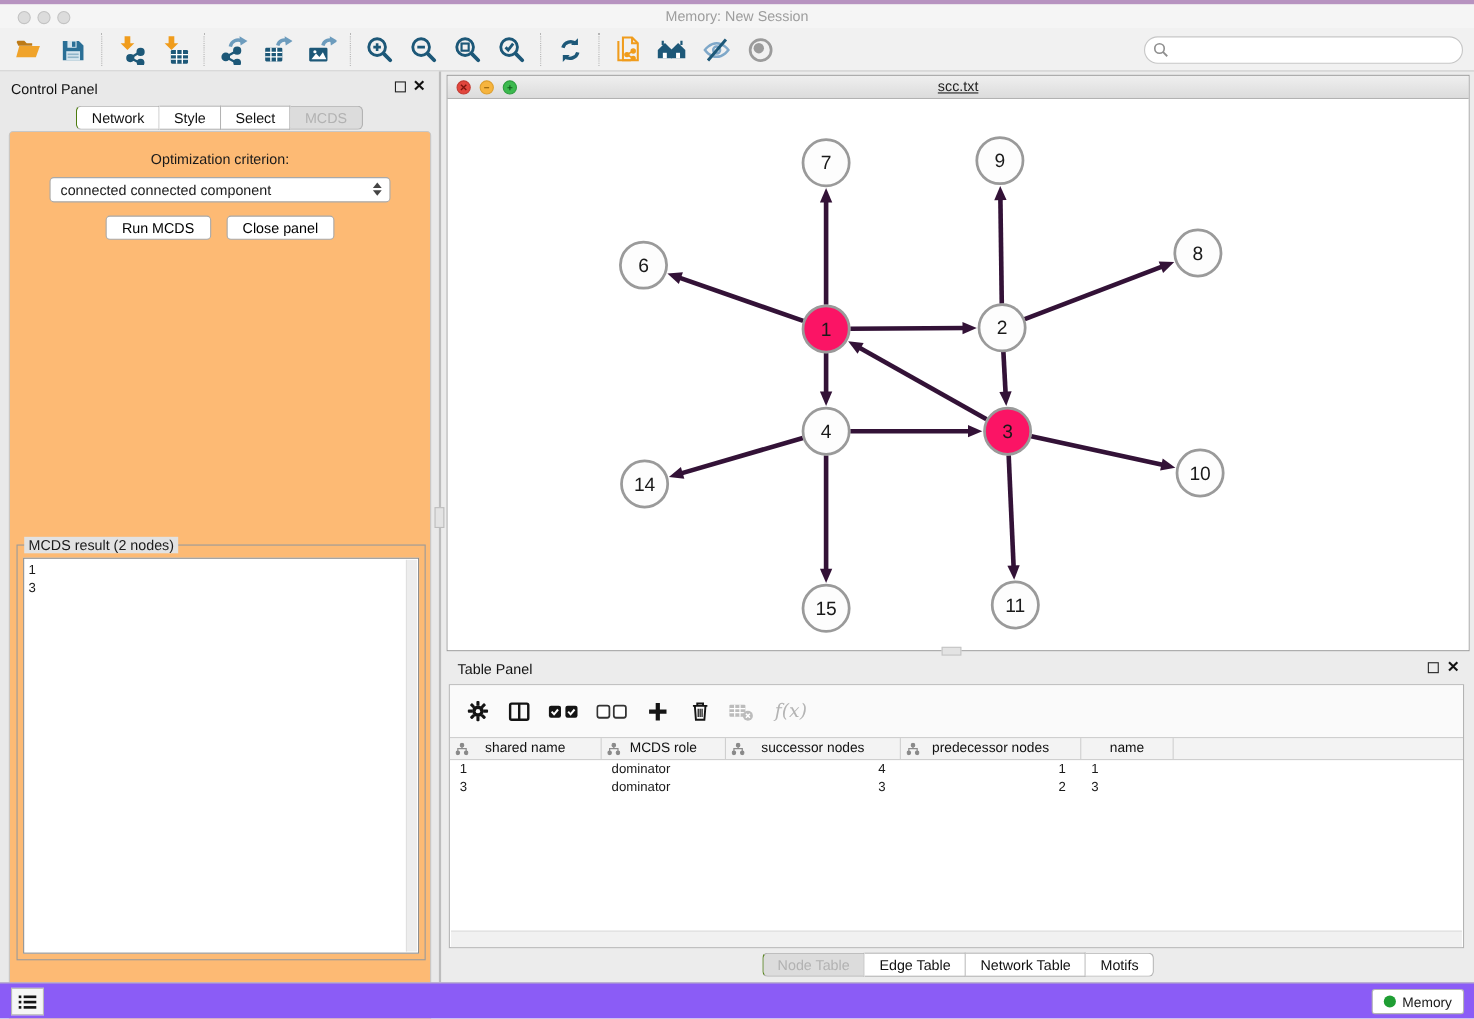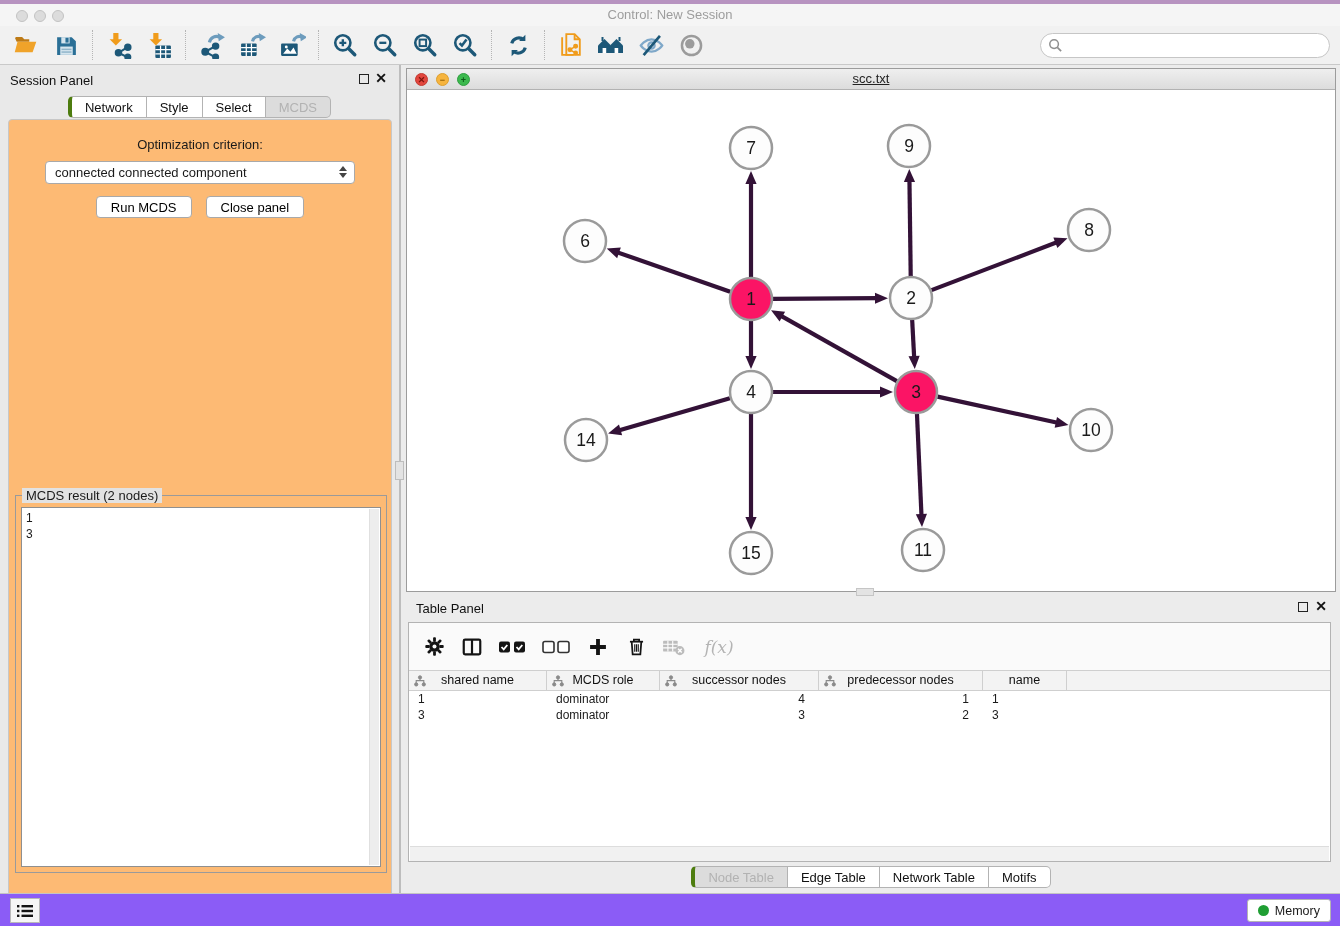--- a/index.html
+++ b/index.html
@@ -26,21 +26,21 @@
   .v-handle { position:absolute; left:395px; top:461px; width:9px; height:19px; background:#e3e3e3; border:1px solid #bdbdbd; }
   .h-handle { position:absolute; left:856px; top:588px; width:18px; height:8px; background:#e3e3e3; border:1px solid #c5c5c5; }
 
   .panel-head { position:relative; height:28px; }
   .panel-head .ph-title { position:absolute; left:10px; top:8px; font-size:13px; color:#111; }
   .float-ic { position:absolute; width:10px; height:10px; border:1.5px solid #222; top:9px; }
   .close-ic { position:absolute; top:6px; font-size:14px; font-weight:bold; color:#111; line-height:14px; }
 
   .cp-tabs { position:absolute; left:0; top:31px; width:399px; display:flex; justify-content:center; }
   .tab { height:22px; line-height:21px; padding:0 13px; background:#fff; border:1px solid #b3b3b3; border-left:none; font-size:13px; color:#111; }
-  .tab:first-child { border-left:4px solid #4d7c0f; border-radius:5px 0 0 5px; }
+  .tab:first-child { border-left:1px solid #4d7c0f; border-radius:5px 0 0 5px; }
   .tab:last-child { border-radius:0 5px 5px 0; }
   .tab.selected { background:#dcdcdc; color:#b2b2b2; }
 
   .cp-body { position:absolute; left:8px; top:54px; width:384px; height:916px; background:#fdba74; border:1px solid #c7c7c7; border-radius:4px; }
   .opt-label { margin-top:17px; text-align:center; font-size:13px; }
   .dropdown { position:relative; margin:9px auto 0; width:310px; height:23px; background:#fff; border:1px solid #a9a9a9; border-radius:4px; font-size:13px; line-height:21px; padding:0 24px 0 9px; }
   .stepper { position:absolute; right:7px; top:4px; display:flex; flex-direction:column; gap:2px; }
   .stepper i { display:block; width:0; height:0; border-left:4px solid transparent; border-right:4px solid transparent; }
   .stepper .up { border-bottom:5px solid #444; }
   .stepper .dn { border-top:5px solid #444; }
@@ -86,21 +86,21 @@
   .mem-dot { width:11px; height:11px; border-radius:50%; }
 </style>
 </head>
 <body>
 
 <div class="top-strip"></div>
 <div class="titlebar">
   <span class="mac-dot" style="left:16px"></span>
   <span class="mac-dot" style="left:34px"></span>
   <span class="mac-dot" style="left:52px"></span>
-  <div class="title">Control: New Session</div>
+  <div class="title">Memory: New Session</div>
 </div>
 
 <div class="toolbar">
   <div class="tbtn" style="margin-left:6px">
     <svg width="26" height="26" viewBox="0 0 24 24">
       <path d="M2 6c0-.8.5-1.3 1.2-1.3h5.2l2 2h4.6v2.2H3.4z" fill="#bd7a16"></path>
       <path d="M4.2 9h17.3l-3.4 9.6H1.6z" fill="#f0a32a"></path>
     </svg>
   </div>
   <div class="tbtn">
@@ -247,21 +247,21 @@
     <svg class="search-glass" width="15" height="15" viewBox="0 0 16 16">
       <circle cx="6.5" cy="6.5" r="4.6" fill="none" stroke="#8f8f8f" stroke-width="1.6"></circle>
       <path d="M10 10l4 4" stroke="#8f8f8f" stroke-width="1.8"></path>
     </svg>
     <input type="text" placeholder="" style="">
   </div>
 </div>
 
 <div class="control-panel">
   <div class="panel-head">
-    <span class="ph-title">Session Panel</span>
+    <span class="ph-title">Control Panel</span>
     <span class="float-ic" style="right:30px"></span>
     <span class="close-ic" style="right:12px">✕</span>
   </div>
   <div class="cp-tabs" id="cp-tabs">
       <span class="tab">Network</span>
       <span class="tab">Style</span>
       <span class="tab">Select</span>
       <span class="tab selected">MCDS</span>
     </div>
   <div class="cp-body">

